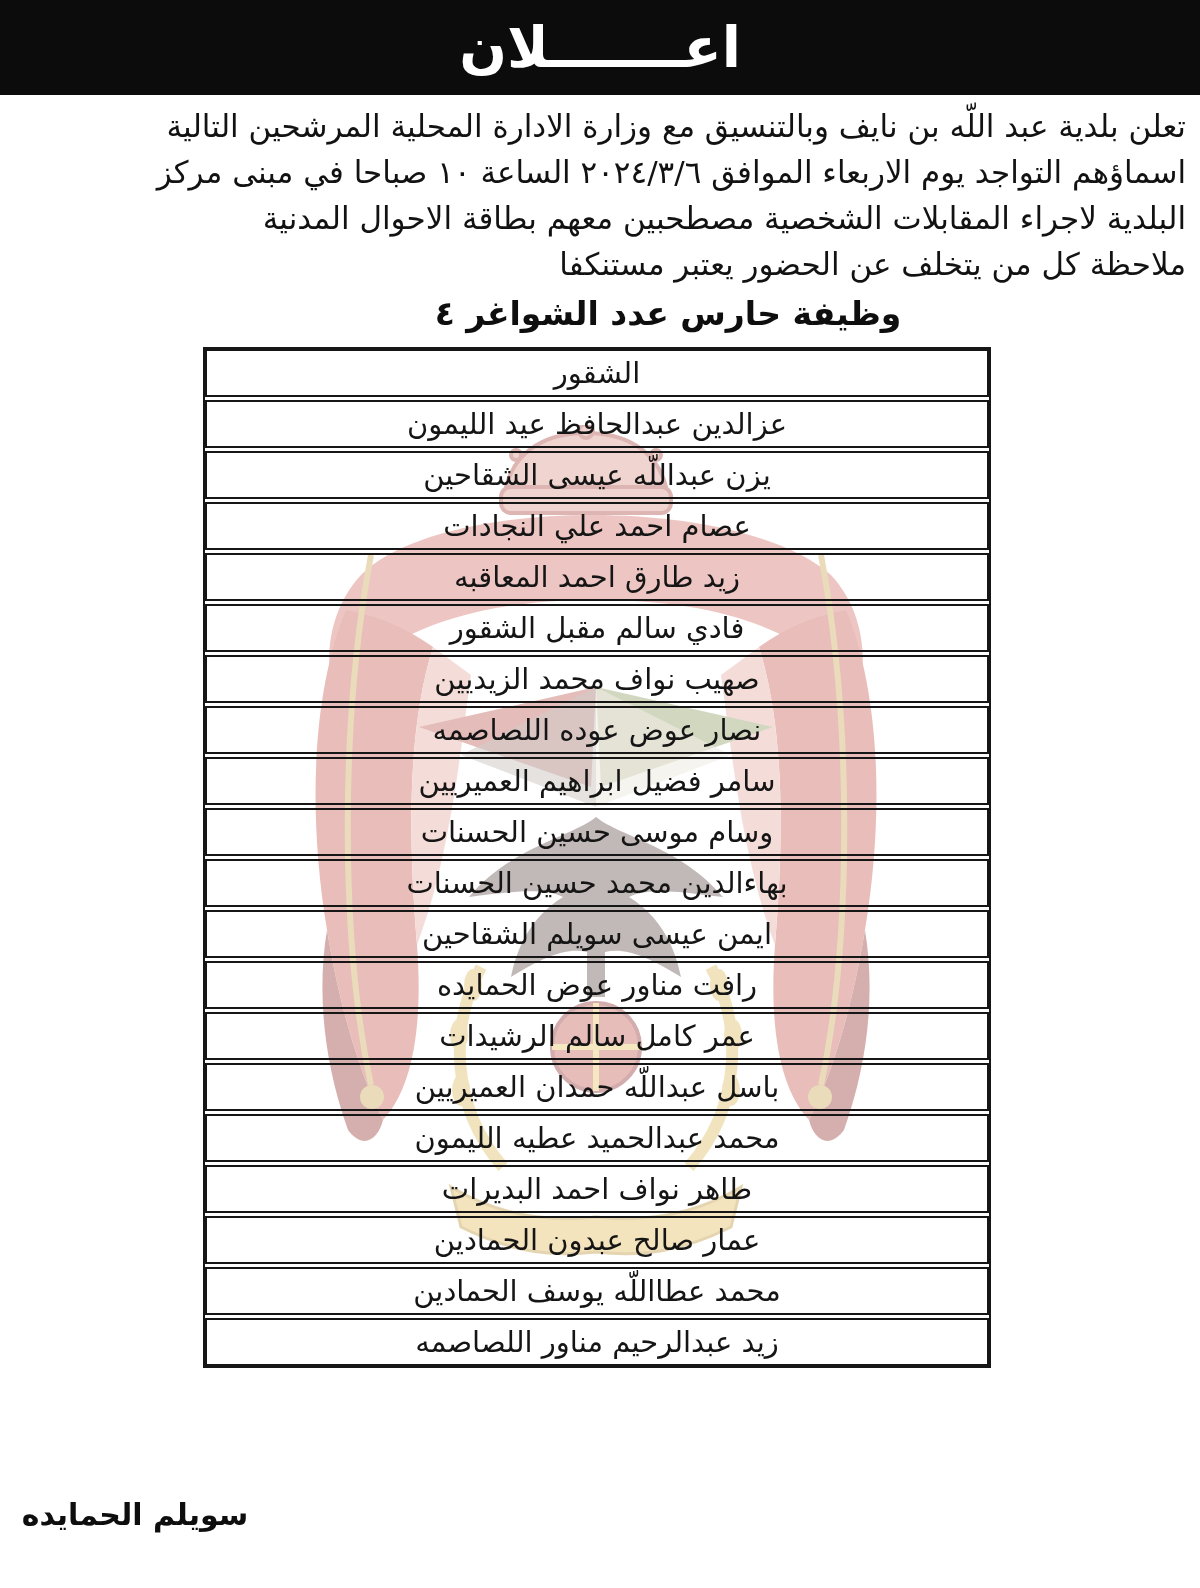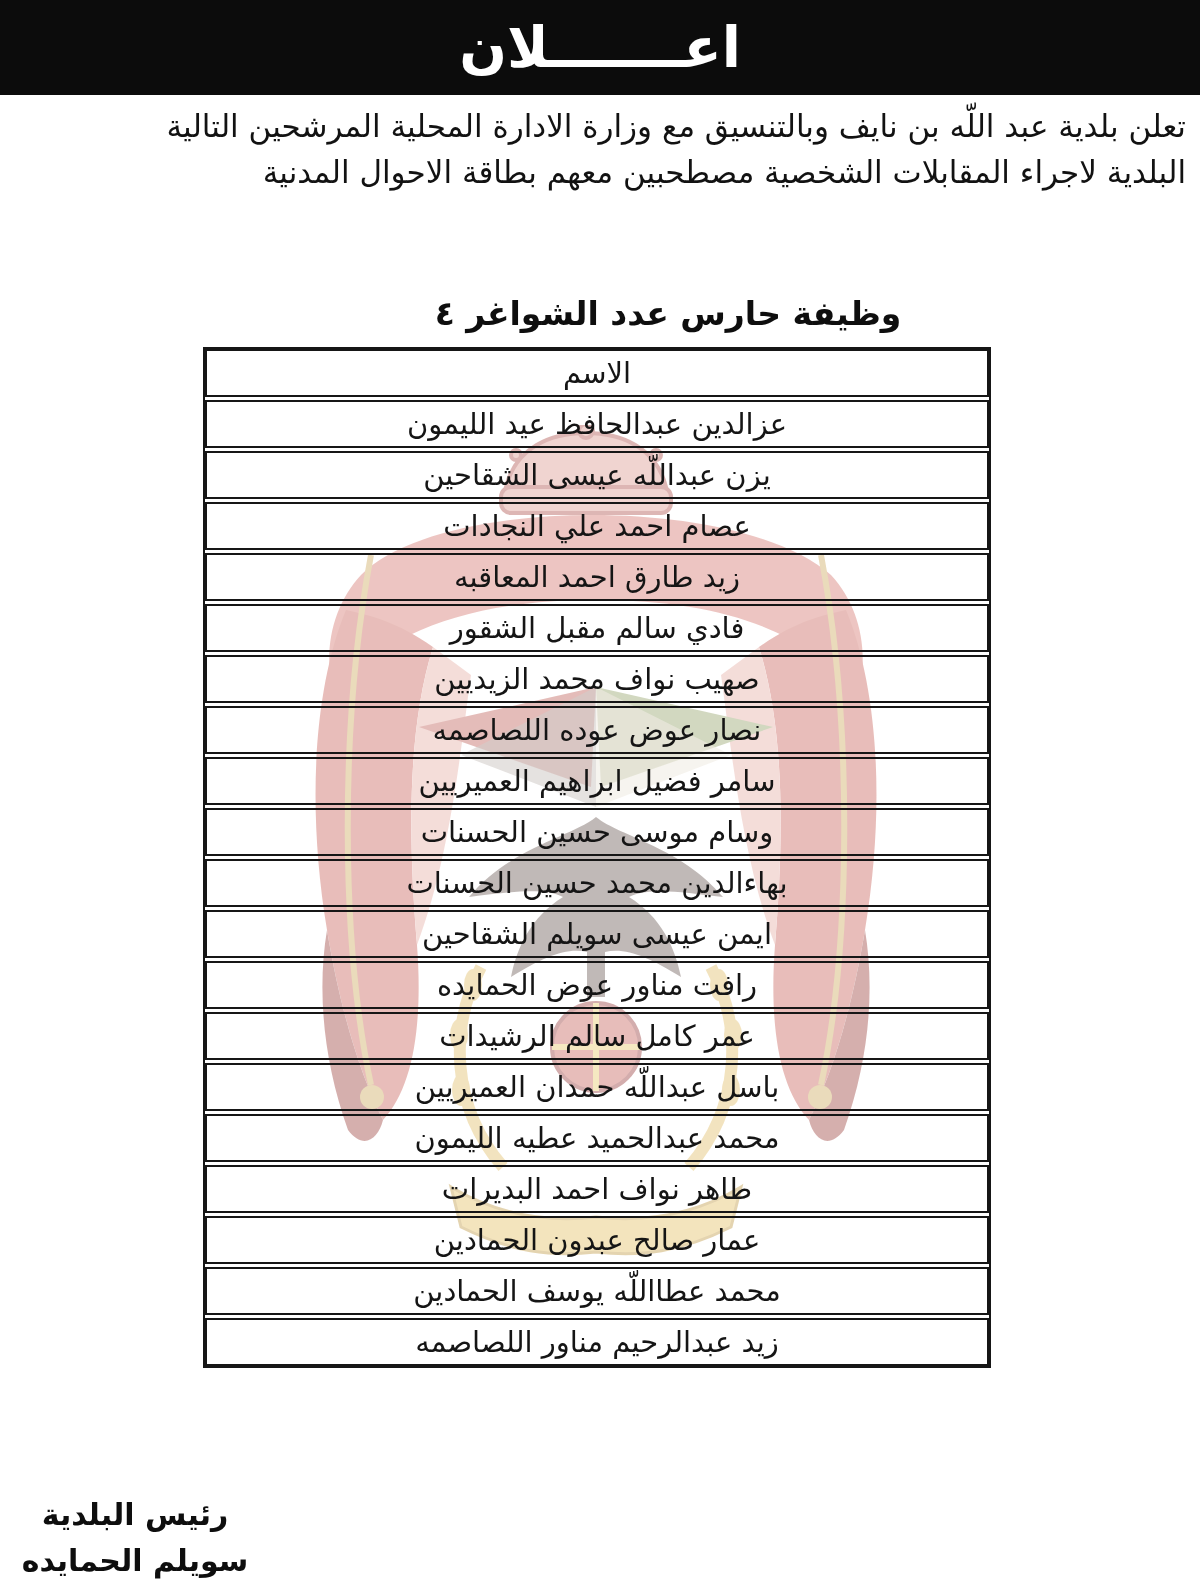--- a/index.html
+++ b/index.html
@@ -114,21 +114,23 @@
 <body>
 
 <div class="page">
 
   <header class="banner">
     <h1>اعـــــــلان</h1>
   </header>
 
   <section class="intro">
     <p>تعلن بلدية عبد اللّه بن نايف وبالتنسيق مع وزارة الادارة المحلية المرشحين التالية</p>
+    <p>اسماؤهم التواجد يوم الاربعاء الموافق ٢٠٢٤/٣/٦ الساعة ١٠ صباحا في مبنى مركز</p>
     <p>البلدية لاجراء المقابلات الشخصية مصطحبين معهم بطاقة الاحوال المدنية</p>
+    <p>ملاحظة كل من يتخلف عن الحضور يعتبر مستنكفا</p>
   </section>
 
   <h2 class="vacancy">وظيفة حارس عدد الشواغر ٤</h2>
 
   <div class="table-wrap">
 
     <svg class="watermark" viewBox="0 0 590 845" xmlns="http://www.w3.org/2000/svg">
       <g opacity="0.38">
 
         <path d="M60,150 C140,70 440,70 530,150 C558,180 568,225 558,265 C498,205 420,175 295,175 C170,175 92,205 32,265 C22,225 32,180 60,150 Z" fill="#d06a60"></path>
@@ -172,23 +174,22 @@
         <ellipse cx="160" cy="665" rx="9" ry="16" fill="#dfb85a"></ellipse>
         <ellipse cx="418" cy="560" rx="9" ry="16" fill="#dfb85a"></ellipse>
         <ellipse cx="432" cy="610" rx="9" ry="16" fill="#dfb85a"></ellipse>
         <ellipse cx="430" cy="665" rx="9" ry="16" fill="#dfb85a"></ellipse>
 
         <path d="M150,762 C200,792 250,797 295,792 C340,797 390,792 440,762 L430,802 C380,827 340,832 295,827 C250,832 210,827 160,802 Z" fill="#e2bb55" stroke="#b98f33" stroke-width="3"></path>
       </g>
     </svg>
 
     <div class="tbl">
-      <div class="trow">الاسم</div>
+      <div class="trow">الشقور</div>
       <div class="tbody"><div class="trow">عزالدين عبدالحافظ عيد الليمون</div><div class="trow">يزن عبداللّه عيسى الشقاحين</div><div class="trow">عصام احمد علي النجادات</div><div class="trow">زيد طارق احمد المعاقبه</div><div class="trow">فادي سالم مقبل الشقور</div><div class="trow">صهيب نواف محمد الزيديين</div><div class="trow">نصار عوض عوده اللصاصمه</div><div class="trow">سامر فضيل ابراهيم العميريين</div><div class="trow">وسام موسى حسين الحسنات</div><div class="trow">بهاءالدين محمد حسين الحسنات</div><div class="trow">ايمن عيسى سويلم الشقاحين</div><div class="trow">رافت مناور عوض الحمايده</div><div class="trow">عمر كامل سالم الرشيدات</div><div class="trow">باسل عبداللّه حمدان العميريين</div><div class="trow">محمد عبدالحميد عطيه الليمون</div><div class="trow">طاهر نواف احمد البديرات</div><div class="trow">عمار صالح عبدون الحمادين</div><div class="trow">محمد عطااللّه يوسف الحمادين</div><div class="trow">زيد عبدالرحيم مناور اللصاصمه</div></div>
     </div>
   </div>
 
   <footer class="signature">
-    <div>رئيس البلدية</div>
     <div>سويلم الحمايده</div>
   </footer>
 
 </div>
 
 </body></html>

